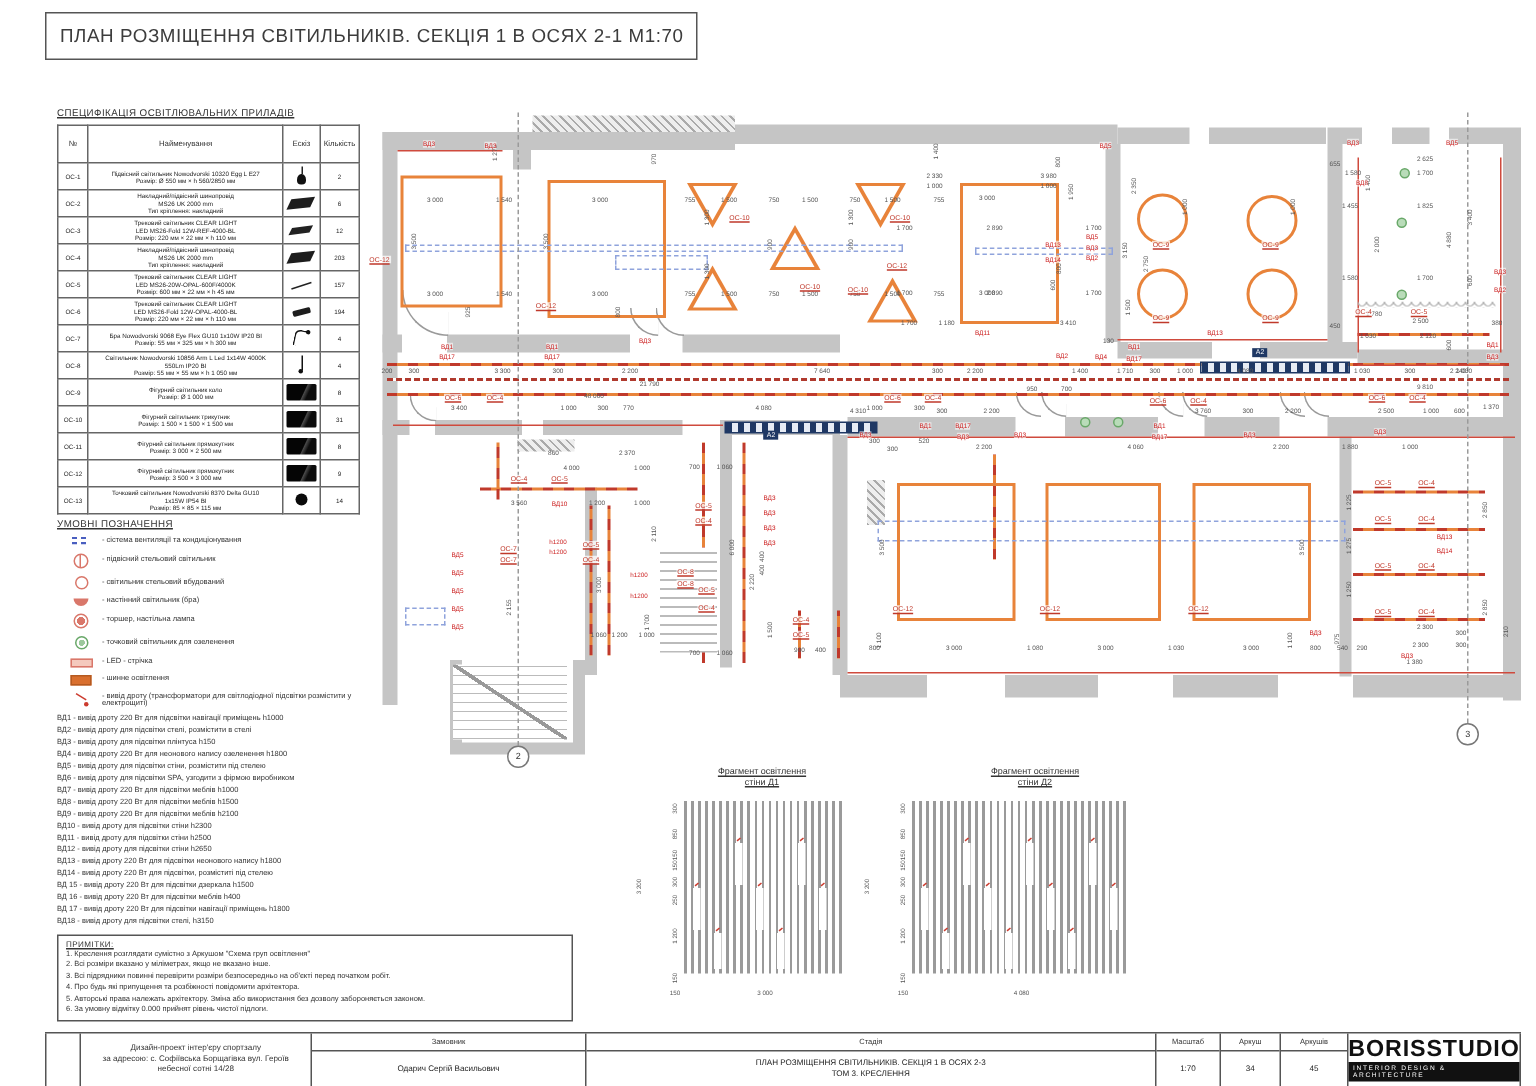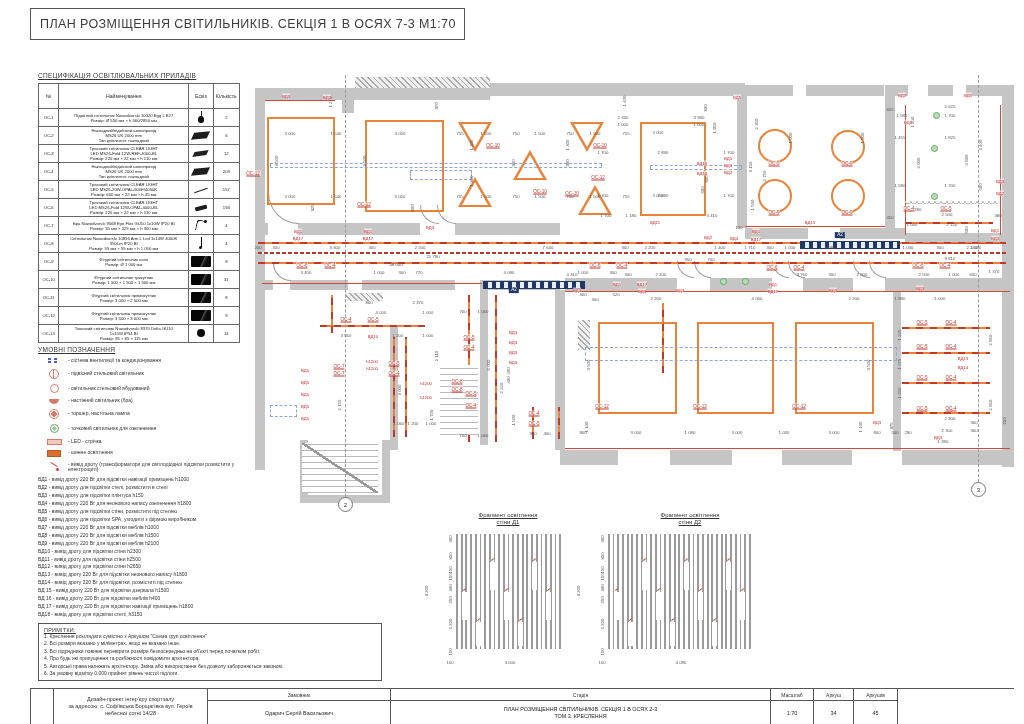--- a/index.html
+++ b/index.html
@@ -108,21 +108,21 @@
   .tb-val{font-size:5.4px;color:#222;text-align:center;display:flex;align-items:center;justify-content:center;height:23px;}
   #tb-project{width:154px;font-size:5.4px;line-height:7px;text-align:center;display:flex;flex-direction:column;justify-content:center;}
   #tb-logo{width:116px;display:flex;flex-direction:column;align-items:center;justify-content:center;}
   #logo-word{font-size:15.5px;font-weight:bold;letter-spacing:.6px;color:#111;line-height:15px;}
   #logo-bar{background:#111;color:#fff;font-size:4.4px;letter-spacing:1.1px;padding:1.4px 3px;margin-top:.5px;}
 </style>
 </head>
 <body>
 
 <div id="titlebox" class="abs">
-  <span>ПЛАН РОЗМІЩЕННЯ СВІТИЛЬНИКІВ. СЕКЦІЯ 1 В ОСЯХ 7-3 М1:70</span>
+  <span>ПЛАН РОЗМІЩЕННЯ СВІТИЛЬНИКІВ. СЕКЦІЯ 1 В ОСЯХ 2-1 М1:70</span>
 </div>
 
 <div id="spec" class="abs">
   <div class="sec-head">СПЕЦИФІКАЦІЯ ОСВІТЛЮВАЛЬНИХ ПРИЛАДІВ</div>
   <table>
     <colgroup>
         <col class="col-n">
         <col class="col-name">
         <col class="col-sk">
         <col class="col-q">
@@ -845,13 +845,17 @@
     <div class="tb-val">1:70</div>
   </div>
   <div class="tb-cell" style="width:40px;">
     <div class="tb-lab">Аркуш</div>
     <div class="tb-val">34</div>
   </div>
   <div class="tb-cell" style="width:45px;">
     <div class="tb-lab">Аркушів</div>
     <div class="tb-val">45</div>
   </div>
+  <div class="tb-cell" id="tb-logo">
+    <div id="logo-word">BORISSTUDIO</div>
+    <div id="logo-bar">INTERIOR DESIGN &amp; ARCHITECTURE</div>
+  </div>
 </div>
 
 </body></html>

